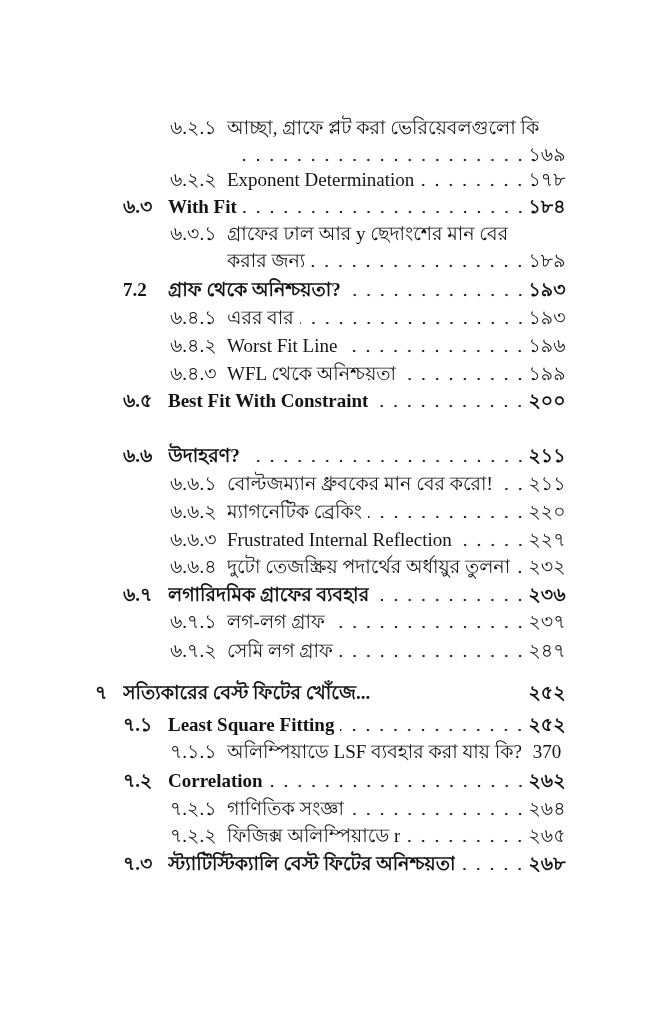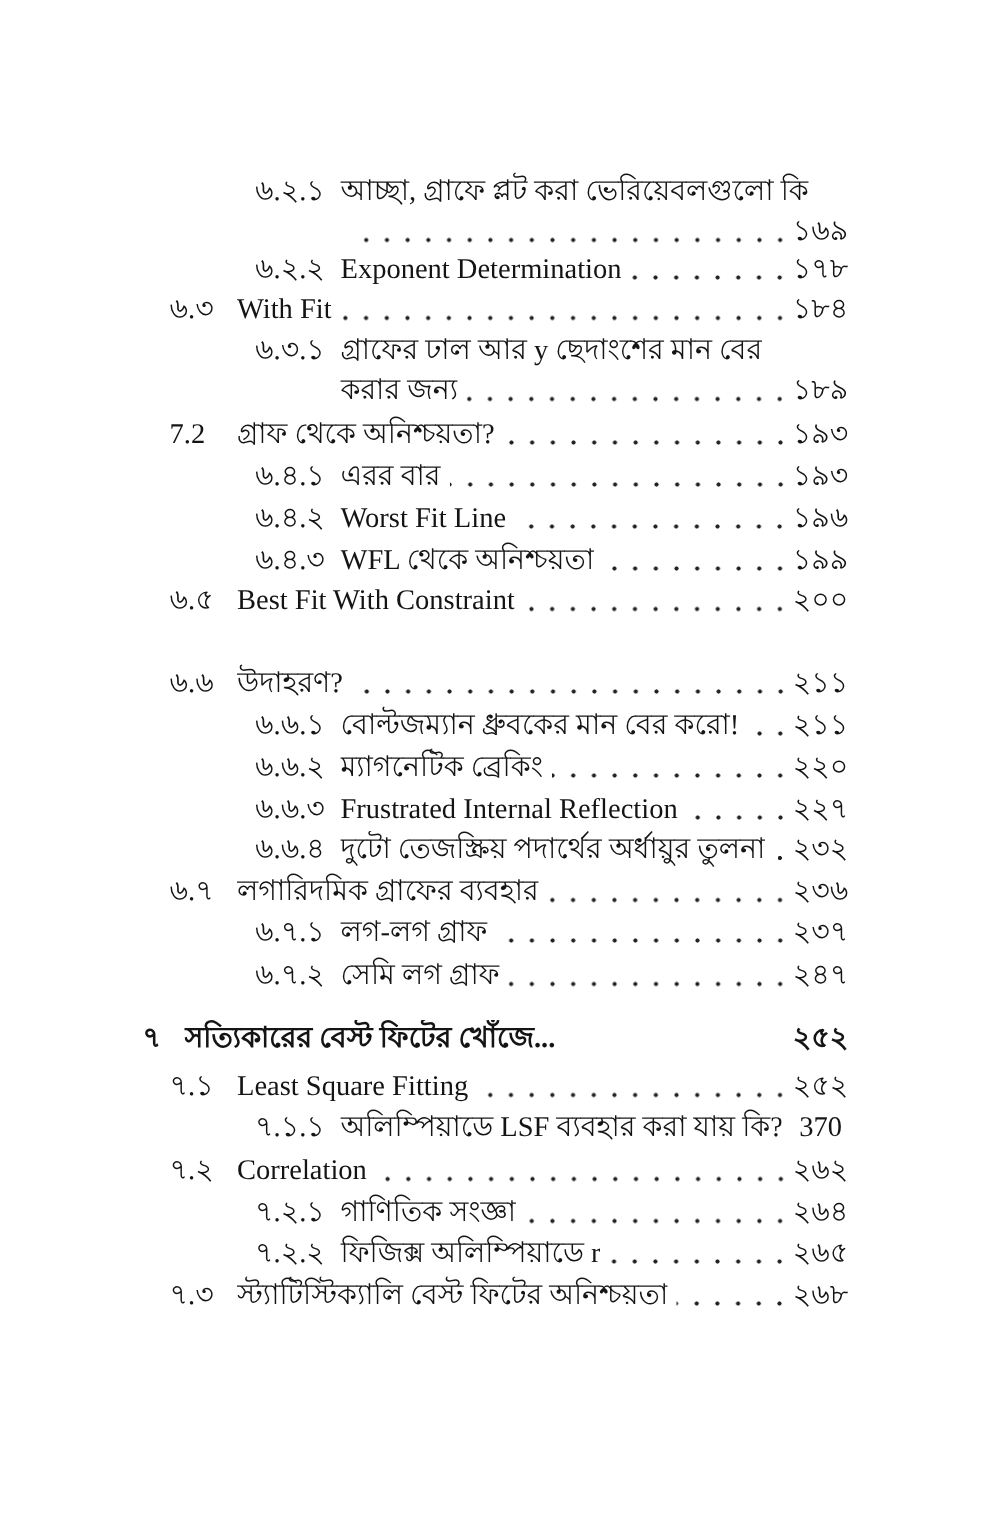--- a/index.html
+++ b/index.html
@@ -25,21 +25,21 @@
       position: absolute;
       right: 96px;
       height: 26px;
       display: flex;
       align-items: flex-end;
       font-size: 19px;
       line-height: 26px;
       white-space: nowrap;
     }
     .row.chap { left: 95px; font-weight: bold; }
-    .row.sec  { left: 113px; }
+    .row.sec  { left: 123px; font-weight: bold; }
     .row.sub  { left: 170px; }
 
     .num { flex: 0 0 auto; }
     .chap .num { width: 28px; }
     .sec .num  { width: 45px; }
     .sub .num  { width: 57px; }
 
     .title {
       flex: 0 1 auto;
       overflow: hidden;

